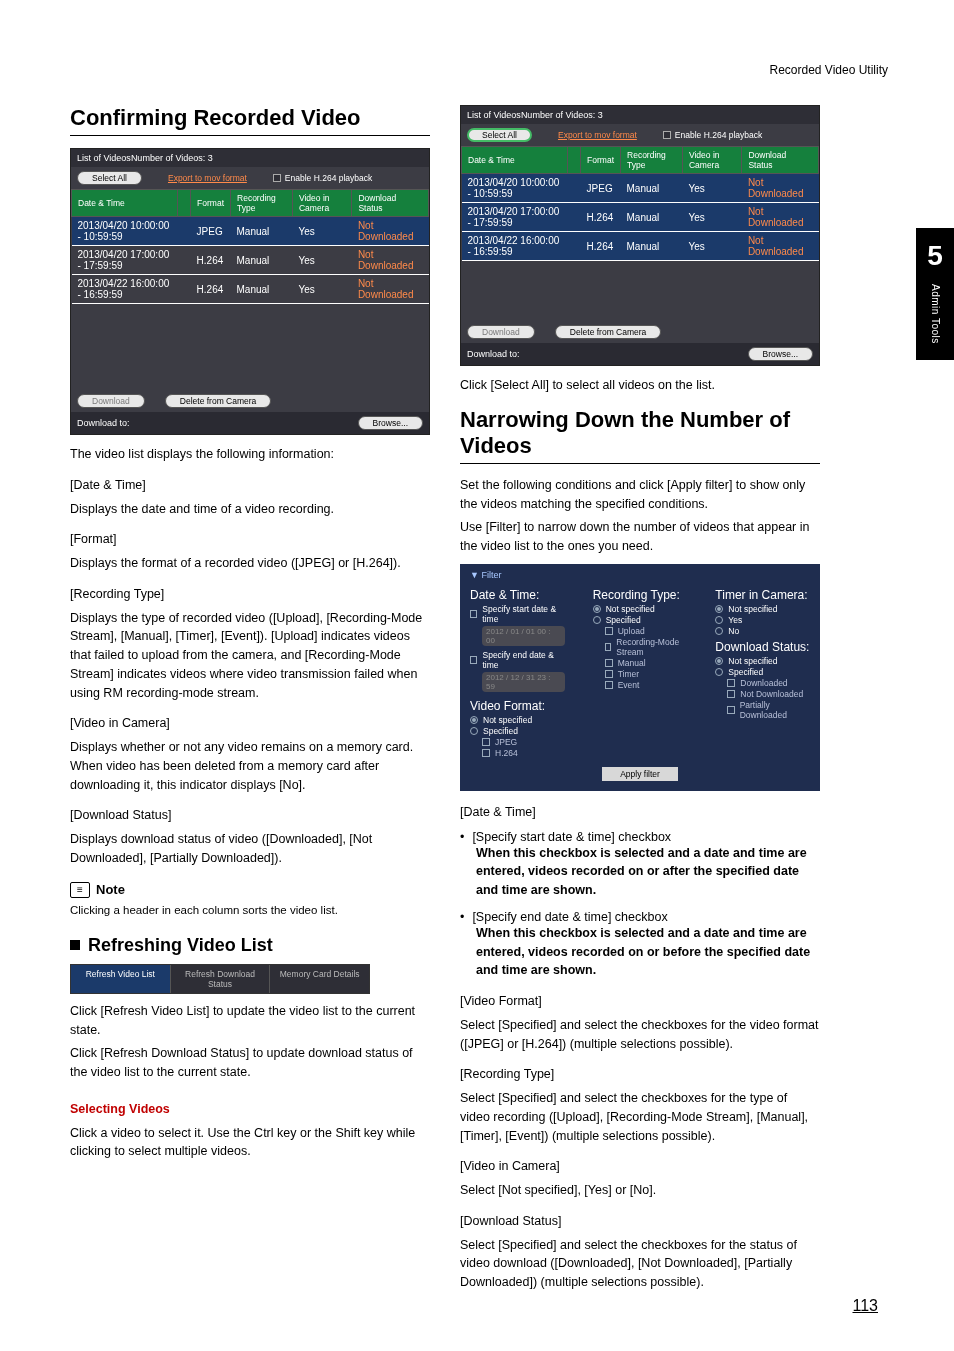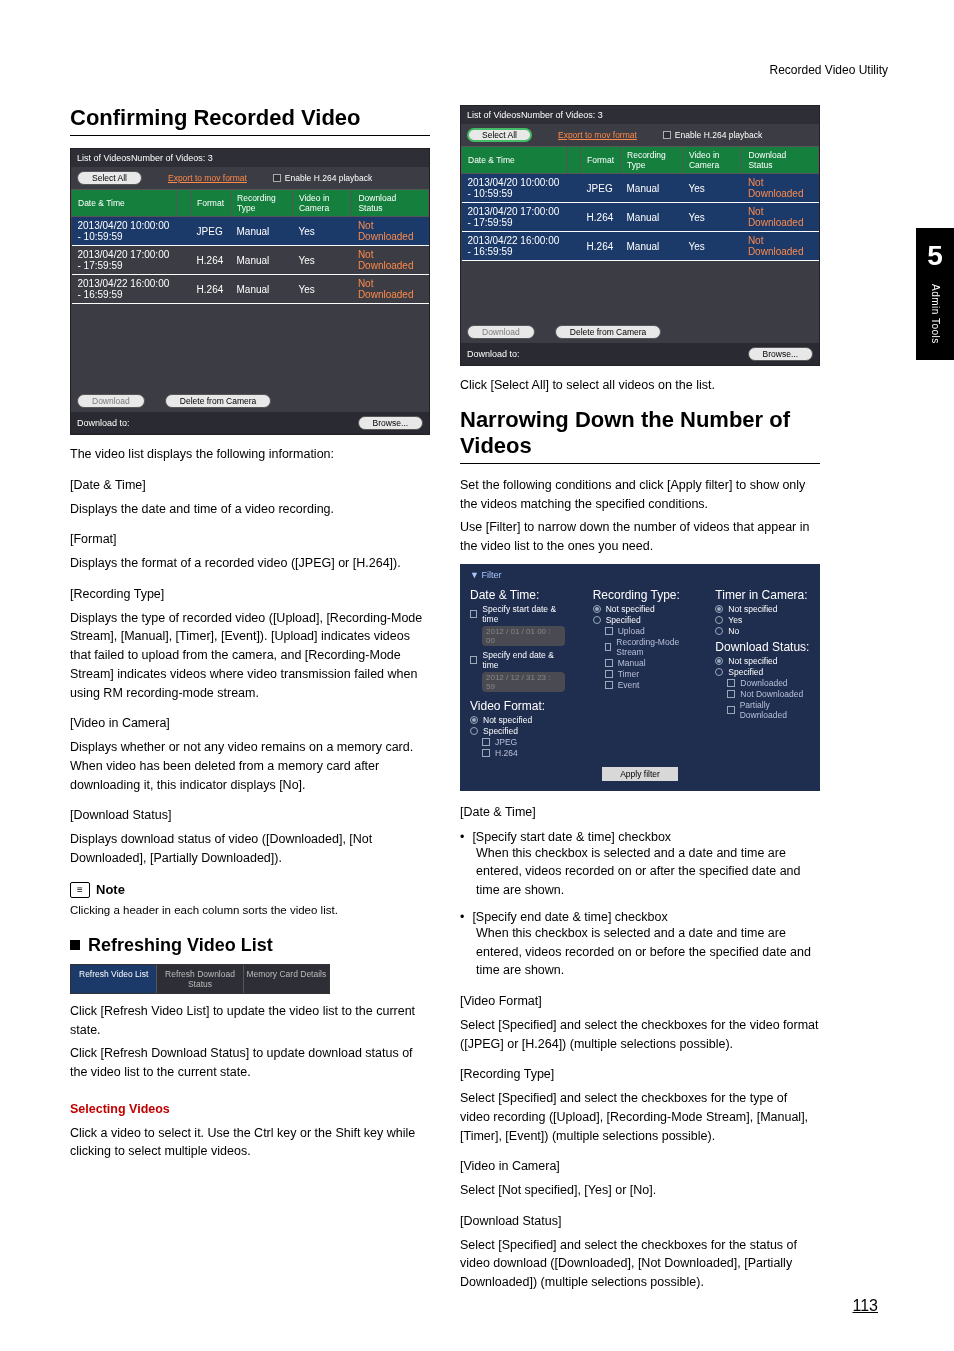--- a/index.html
+++ b/index.html
@@ -55,21 +55,21 @@
     width: 20px; height: 16px; border:1.5px solid #000; border-radius:2px;
     display:inline-flex; align-items:center; justify-content:center; font-size:10px; font-weight:bold;
   }
   .note-label { font-weight: bold; font-size: 13px; }
   .note-text { font-size: 11.5px; margin-top:2px; }
   .red-bold { font-weight: bold; color:#c00000; margin-top:18px; margin-bottom:2px;}
   ul.bullets { list-style: none; padding-left: 0; }
   ul.bullets > li { margin: 8px 0 10px 0; }
   .bhead { display:flex; gap:8px; }
   .bhead .dot::before { content:"•"; }
-  .bbody { padding-left: 16px; line-height:1.5; }
+  .bbody { padding-left: 16px; line-height:1.5;font-weight:bold; }
 
   
   .vpanel {
     background:#3c3c44; color:#fff; font-size:9px;
     border:1px solid #222; margin-bottom:10px;
   }
   .vpanel .toprow {
     background:#2e2e36; padding:4px 6px;
     display:flex; align-items:center; 
   }
@@ -99,21 +99,21 @@
   .vtable td.orange { color:#ff8a4a; }
   .vbody { min-height:86px; background:#3c3c44; }
   .botrow { background:#3c3c44; padding:4px 6px; display:flex; align-items:center; gap:20px; }
   .dlrow {
     background:#2a2a32; padding:4px 6px;
     display:flex; align-items:center; justify-content:space-between;
   }
 
   
   .refbar {
-    display:flex; border:1px solid #333; font-size:8.5px; margin:4px 0 8px 0; width:260px;
+    display:flex; border:1px solid #333; font-size:8.5px; margin:4px 0 8px 0; width:300px;
   }
   .refbar .seg {
     flex:1; text-align:center; padding:4px 2px;
     background:#2e2e36; color:#bbb; border-right:1px solid #555;
   }
   .refbar .seg.active { background:#1b3a6a; color:#fff; }
   .refbar .seg:last-child{ border-right:none; }
 
   
   .fpanel {

